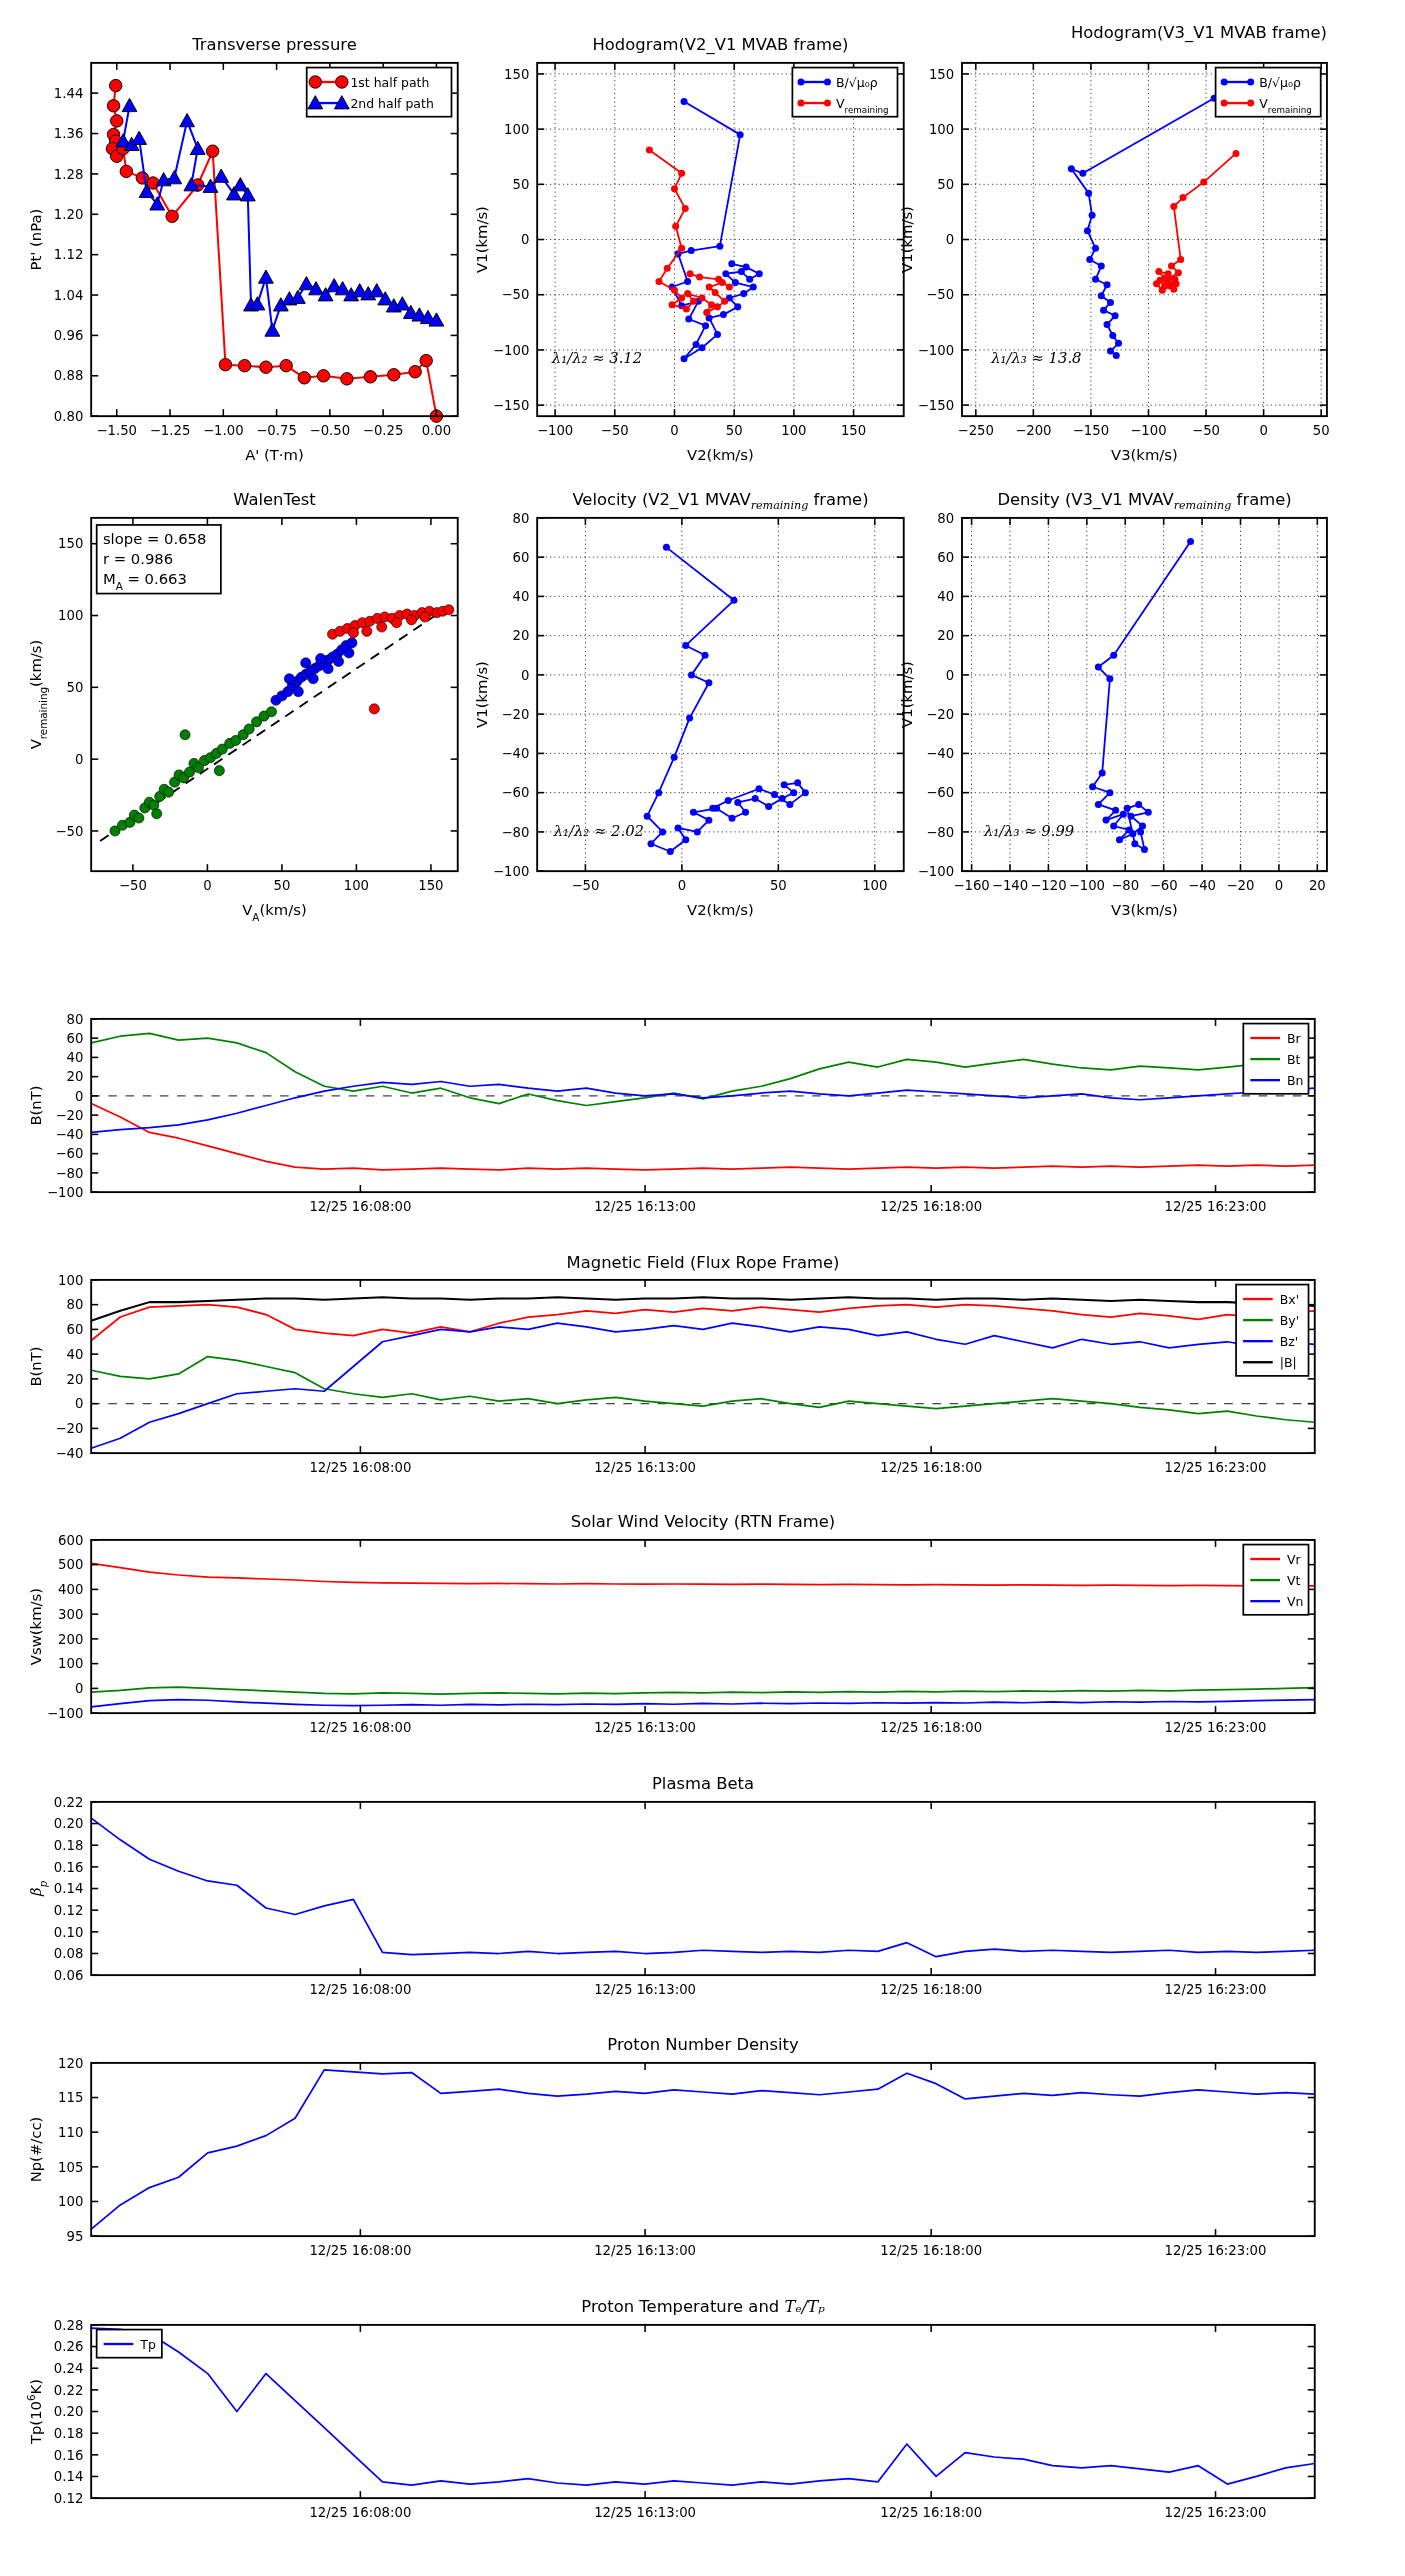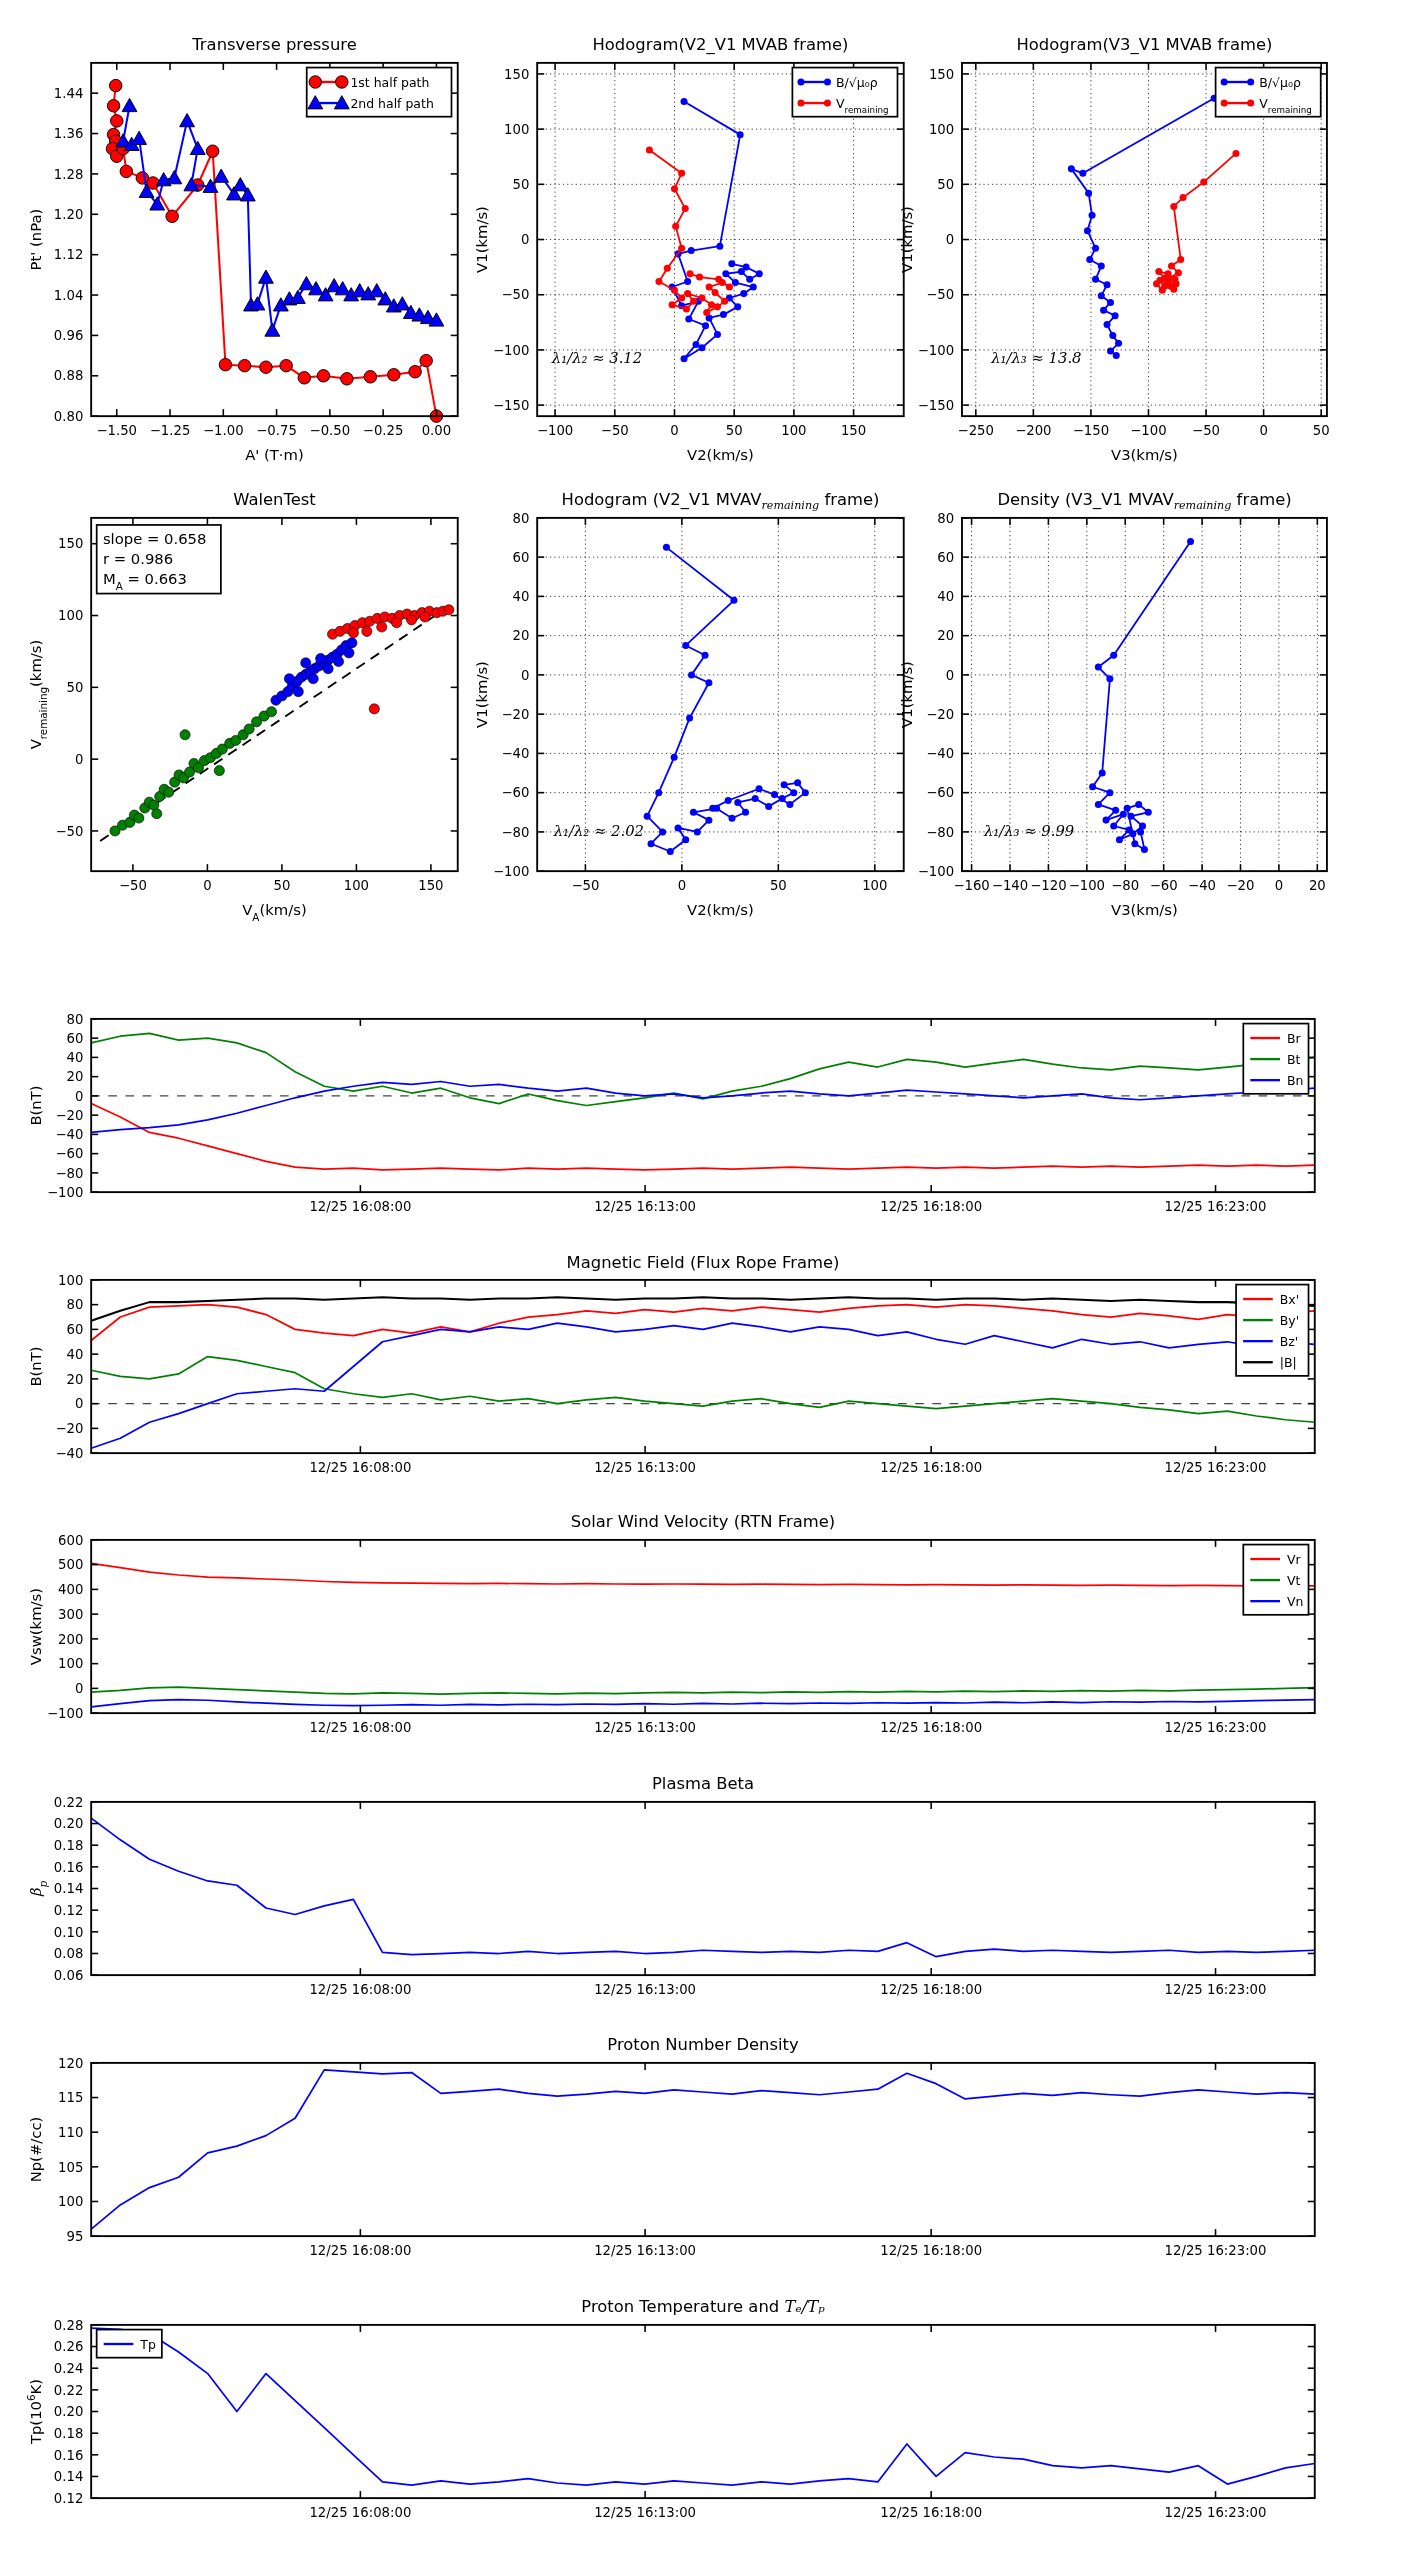--- a/index.html
+++ b/index.html
@@ -4,40 +4,40 @@
 <style>
   html,body{margin:0;padding:0;background:#fff;}
   body{width:1405px;height:2576px;position:relative;font-family:"DejaVu Sans",sans-serif;color:#000;}
   #fig{position:absolute;left:0;top:0;width:1381px;height:2576px;background:#fff;}
   .panel{position:absolute;}
   .pt{position:absolute;text-align:center;font-size:16.4px;line-height:23.4px;height:23.4px;white-space:nowrap;}
   .pt sub{font-size:68%;font-style:italic;font-family:"DejaVu Serif",serif;}
   .math{font-style:italic;font-family:"DejaVu Serif",serif;}
   .pt0{left:91px;top:33px;width:367px;}
   .pt1{left:537px;top:33px;width:367px;}
-  .pt2{left:962px;top:33px;width:365px;}
+  .pt2{left:962px;top:21px;width:365px;text-align:right;}
   .pt3{left:91px;top:488px;width:367px;}
   .pt4{left:537px;top:488px;width:367px;}
   .pt5{left:962px;top:488px;width:365px;}
   .pt6{left:91px;top:989px;width:1224px;}
   .pt7{left:91px;top:1251px;width:1224px;}
   .pt8{left:91px;top:1510px;width:1224px;}
   .pt9{left:91px;top:1772px;width:1224px;}
   .pt10{left:91px;top:2033px;width:1224px;}
   .pt11{left:91px;top:2295px;width:1224px;}
 </style>
 </head>
 <body>
 
 <div id="fig">
   <div class="pt pt0"><span>Transverse pressure</span><sub></sub><span></span></div>
   <div class="pt pt1"><span>Hodogram(V2_V1 MVAB frame)</span><sub></sub><span></span></div>
   <div class="pt pt2"><span>Hodogram(V3_V1 MVAB frame)</span><sub></sub><span></span></div>
   <div class="pt pt3"><span>WalenTest</span><sub></sub><span></span></div>
-  <div class="pt pt4"><span>Hodogram (V2_V1 MVAV</span><sub>remaining</sub><span> frame)</span></div>
+  <div class="pt pt4"><span>Velocity (V2_V1 MVAV</span><sub>remaining</sub><span> frame)</span></div>
   <div class="pt pt5"><span>Density (V3_V1 MVAV</span><sub>remaining</sub><span> frame)</span></div>
   <div class="pt pt8"><span>Solar Wind Velocity (RTN Frame)</span><sub></sub><span></span></div>
   <div class="pt pt7"><span>Magnetic Field (Flux Rope Frame)</span><sub></sub><span></span></div>
   <div class="pt pt9"><span>Plasma Beta</span><sub></sub><span></span></div>
   <div class="pt pt10"><span>Proton Number Density</span><sub></sub><span></span></div>
   <div class="pt pt11"><span>Proton Temperature and </span><sub></sub><span class="math">Tₑ/Tₚ</span></div>
 <div class="panel" style="left: 13.3px; top: 26.5px;"><svg width="473" height="450" viewBox="0 0 606 577">
         <polyline points="131.4,75.1 128.7,101.0 132.8,120.4 128.7,137.9 131.4,146.3 127.3,156.0 132.8,165.7 141.0,156.0 145.1,185.1 165.6,193.5 179.2,200.0 203.8,242.7 236.6,202.6 255.8,159.3 272.2,433.0 296.7,434.3 324.1,436.2 350.0,434.3 373.3,449.8 397.8,447.2 427.9,451.1 458.0,448.5 488.0,445.9 515.3,442.1 529.6,427.8 542.7,499.0" fill="none" stroke="#ff0000" stroke-width="2.6" stroke-linejoin="round"></polyline>
         <g>
           <circle cx="131.4244186046512" cy="75.12142857142852" r="8" fill="#ff0000" stroke="#000" stroke-width="1.2"></circle>

